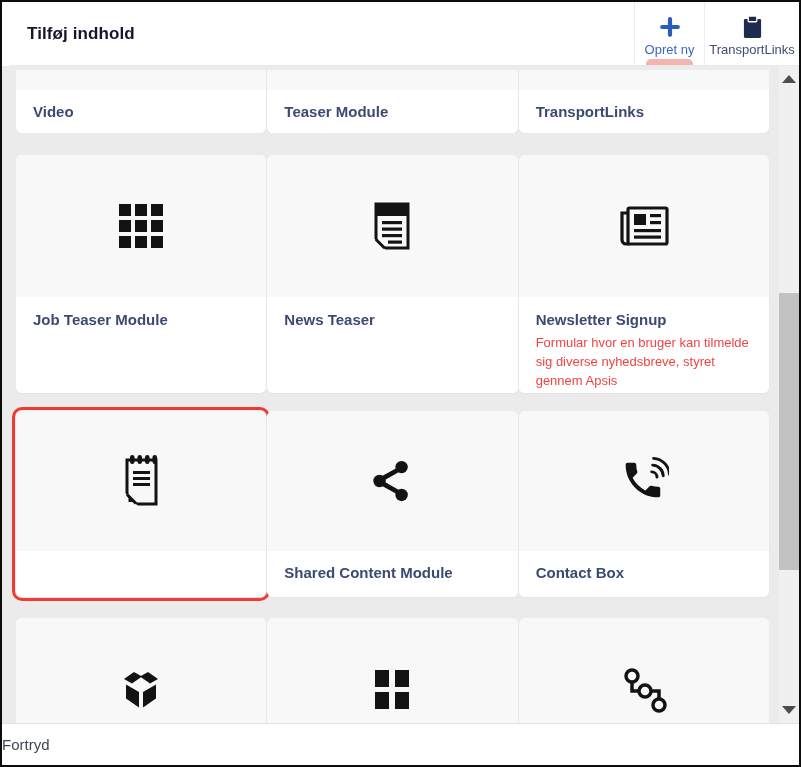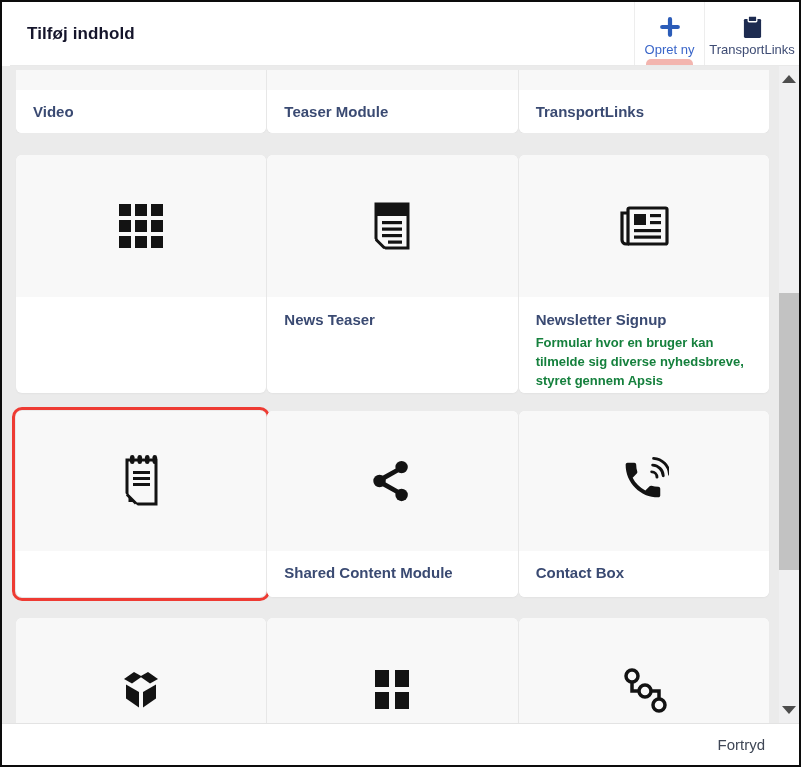--- a/index.html
+++ b/index.html
@@ -58,21 +58,21 @@
   }
   .card.highlighted { outline: 3px solid #ee3b33; outline-offset: 1px; }
   .icon-area {
     height: 142px; flex: none; background: #f8f8f8;
     display: flex; align-items: center; justify-content: center;
   }
   .row-3 .icon-area { height: 140px; }
   .label-area { flex: 1; background: #fff; padding: 13px 17px; }
   .row-2 .label-area { padding-top: 14px; }
   .card-label { font-size: 15px; font-weight: 600; color: #3a4a72; }
-  .card-desc { font-size: 13px; color: #15803d; line-height: 1.45; margin-top: 6px; font-weight: bold; }
+  .card-desc { font-size: 13px; color: #ef4444; line-height: 1.45; margin-top: 6px; }
   
   .scrollbar {
     position: absolute; top: 0; right: 0; bottom: 0; width: 20px;
     background: #f0f0f1;
   }
   .scroll-btn { position: absolute; left: 0; width: 20px; height: 24px; cursor: pointer; }
   .scroll-btn.up { top: 0; } .scroll-btn.down { bottom: 0; }
   .tri-up {
     position: absolute; left: 3px; top: 9px; width: 0; height: 0;
     border-left: 7px solid transparent; border-right: 7px solid transparent;
@@ -81,21 +81,21 @@
   .tri-down {
     position: absolute; left: 3px; bottom: 9px; width: 0; height: 0;
     border-left: 7px solid transparent; border-right: 7px solid transparent;
     border-top: 8px solid #4d4d4d;
   }
   .scroll-thumb { position: absolute; top: 227px; height: 277px; left: 0; width: 20px; background: #c2c2c2; cursor: grab; }
   
   .footer {
     position: absolute; bottom: 0; left: 0; right: 0; height: 42px;
     background: #fff; border-top: 1px solid #e3e3e3;
-    display: flex; align-items: center; justify-content: flex-end;
+    display: flex; align-items: center; justify-content: flex-start;
     padding-right: 34px; z-index: 5;
   }
   .footer-cancel { font-size: 15px; color: #3f4756; cursor: pointer; }
   svg { display: block; }
 </style>
 </head>
 <body>
 
 <div class="header">
   <div class="header-title">Tilføj indhold</div>
@@ -154,20 +154,23 @@
                 <rect x="16" y="0" width="12" height="12"></rect>
                 <rect x="32" y="0" width="12" height="12"></rect>
               <rect x="0" y="16" width="12" height="12"></rect>
                 <rect x="16" y="16" width="12" height="12"></rect>
                 <rect x="32" y="16" width="12" height="12"></rect>
               <rect x="0" y="32" width="12" height="12"></rect>
                 <rect x="16" y="32" width="12" height="12"></rect>
                 <rect x="32" y="32" width="12" height="12"></rect>
             </svg>
           </span>
+        </div>
+        <div class="label-area">
+          <div class="card-label">Job Teaser Module</div>
         </div>
       </div>
 
       <div class="card">
         <div class="icon-area">
           <span>
             <svg width="42" height="50" viewBox="0 0 42 50">
               <rect x="5" y="3" width="32" height="44" fill="none" stroke="#131313" stroke-width="3"></rect>
               <rect x="5" y="3" width="32" height="12" fill="#131313"></rect>
               <rect x="11" y="20" width="20" height="3.2" fill="#131313"></rect>

